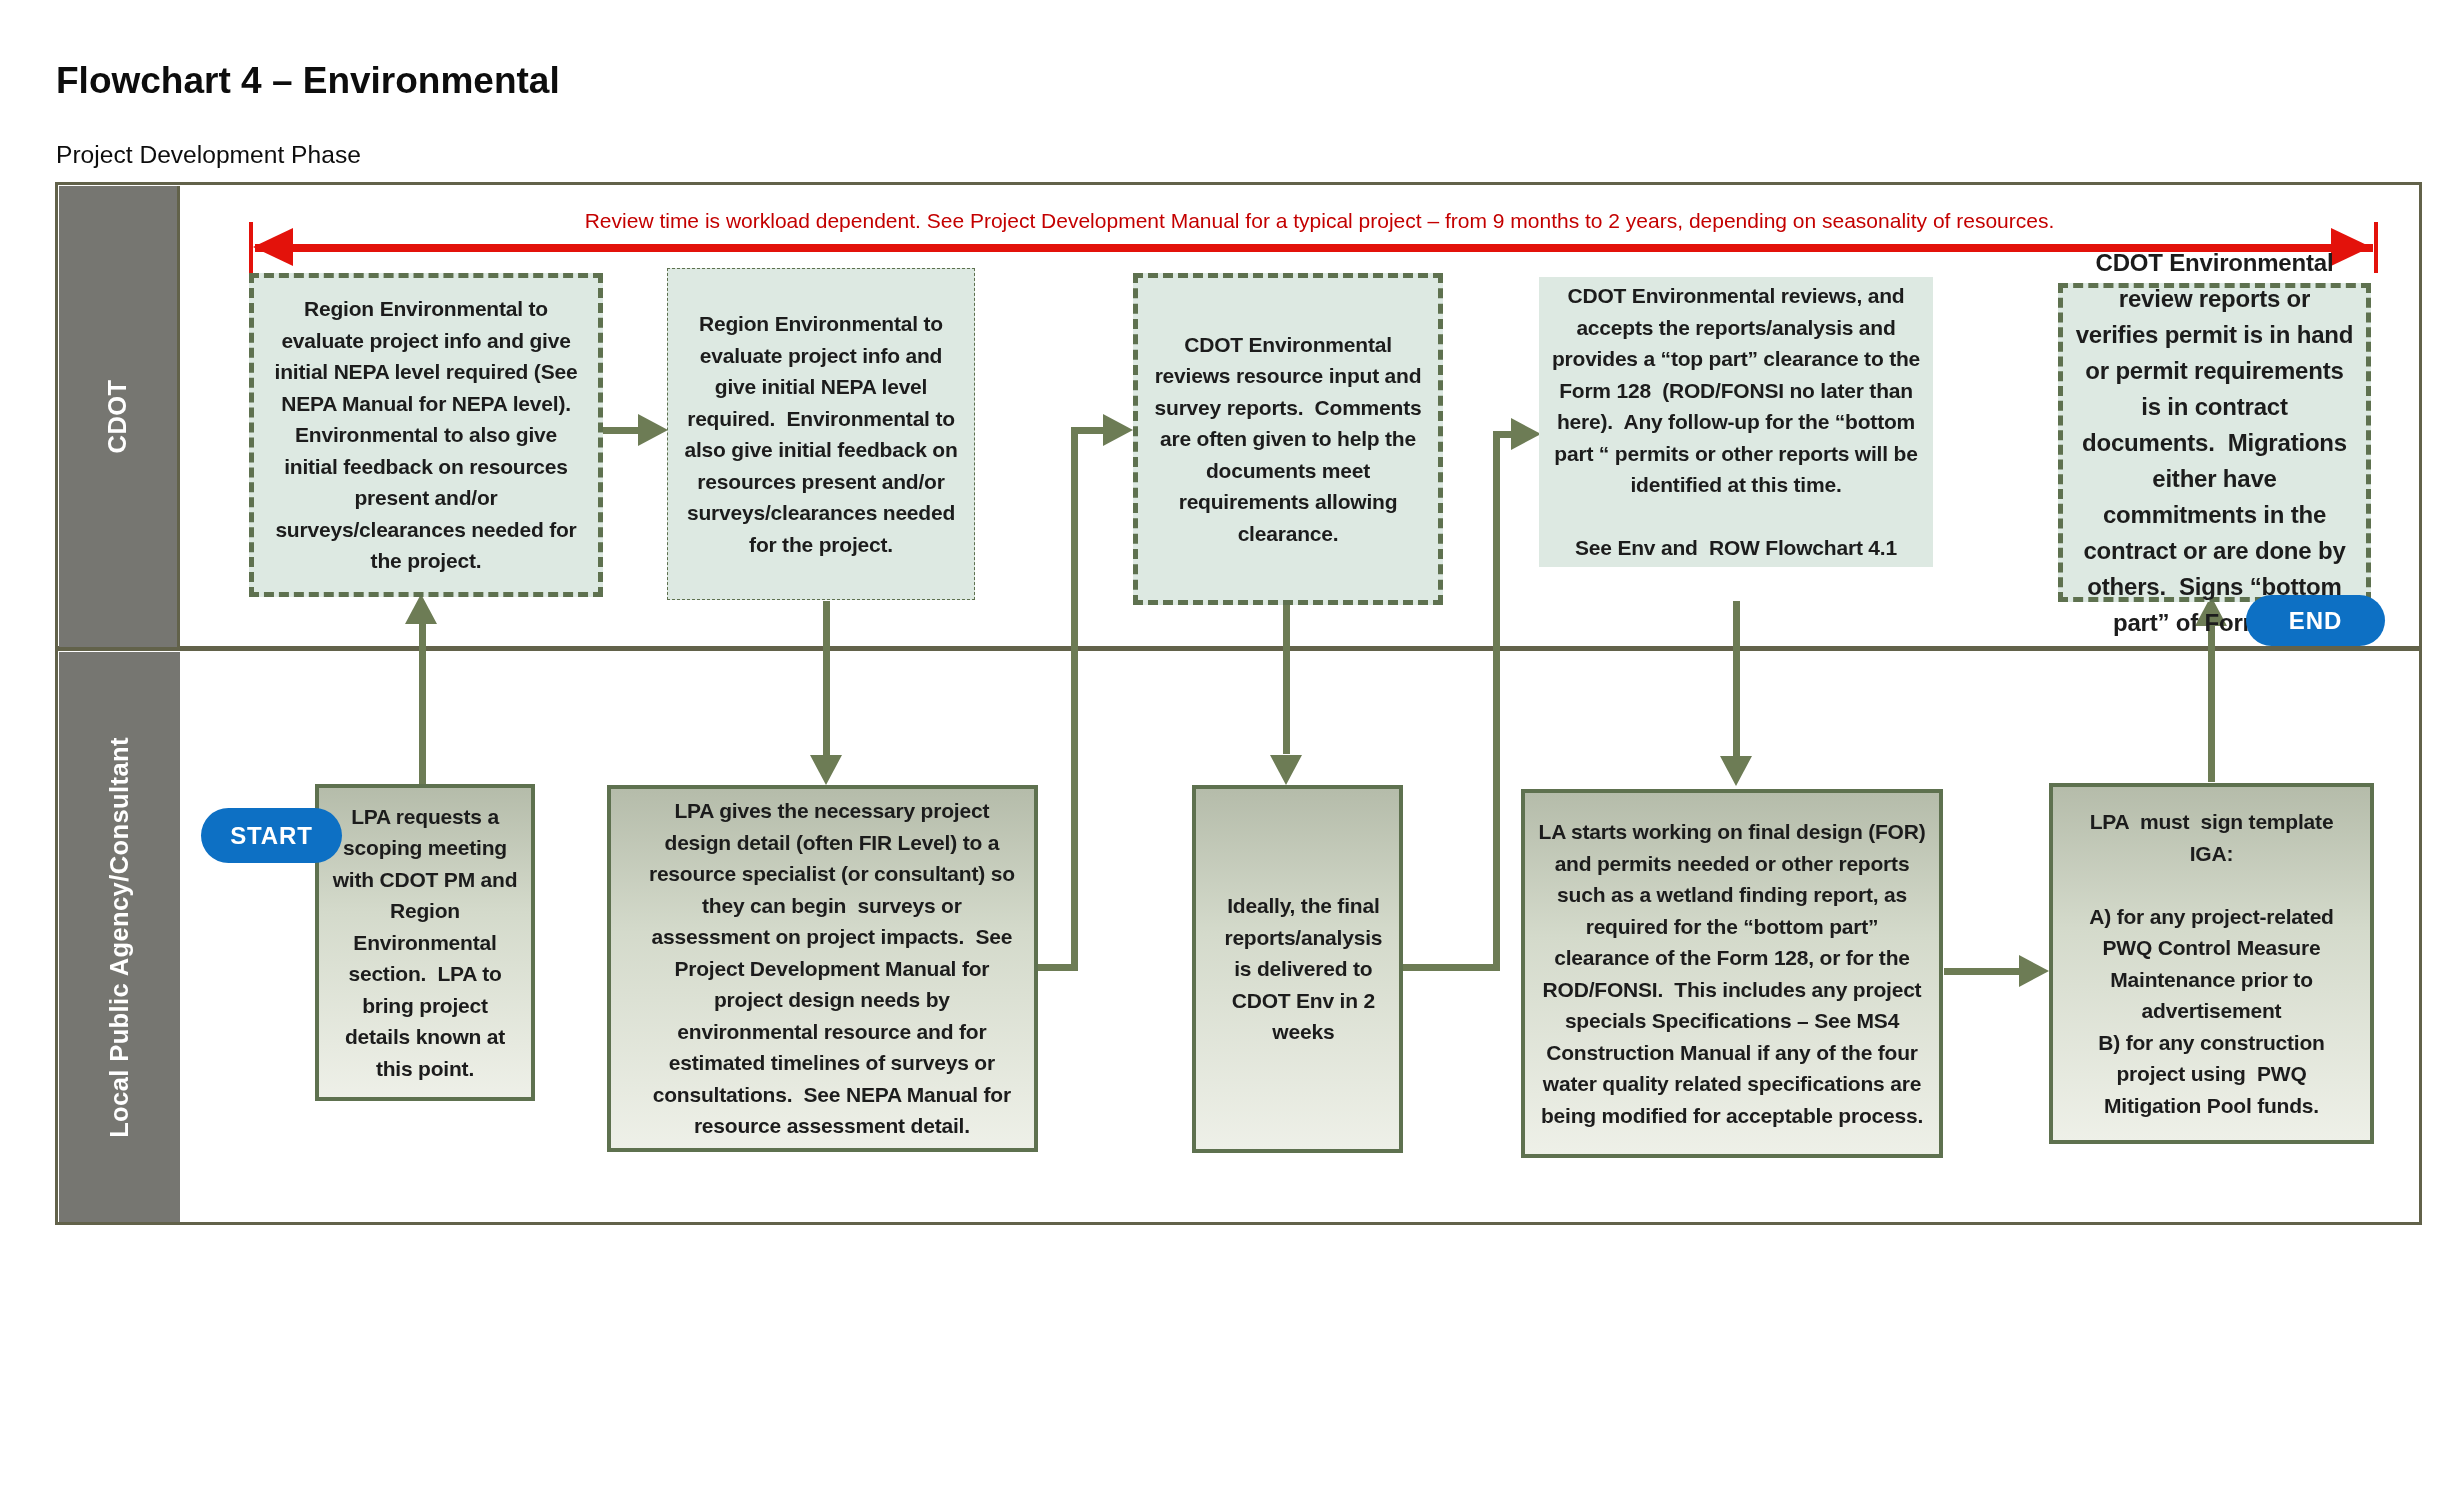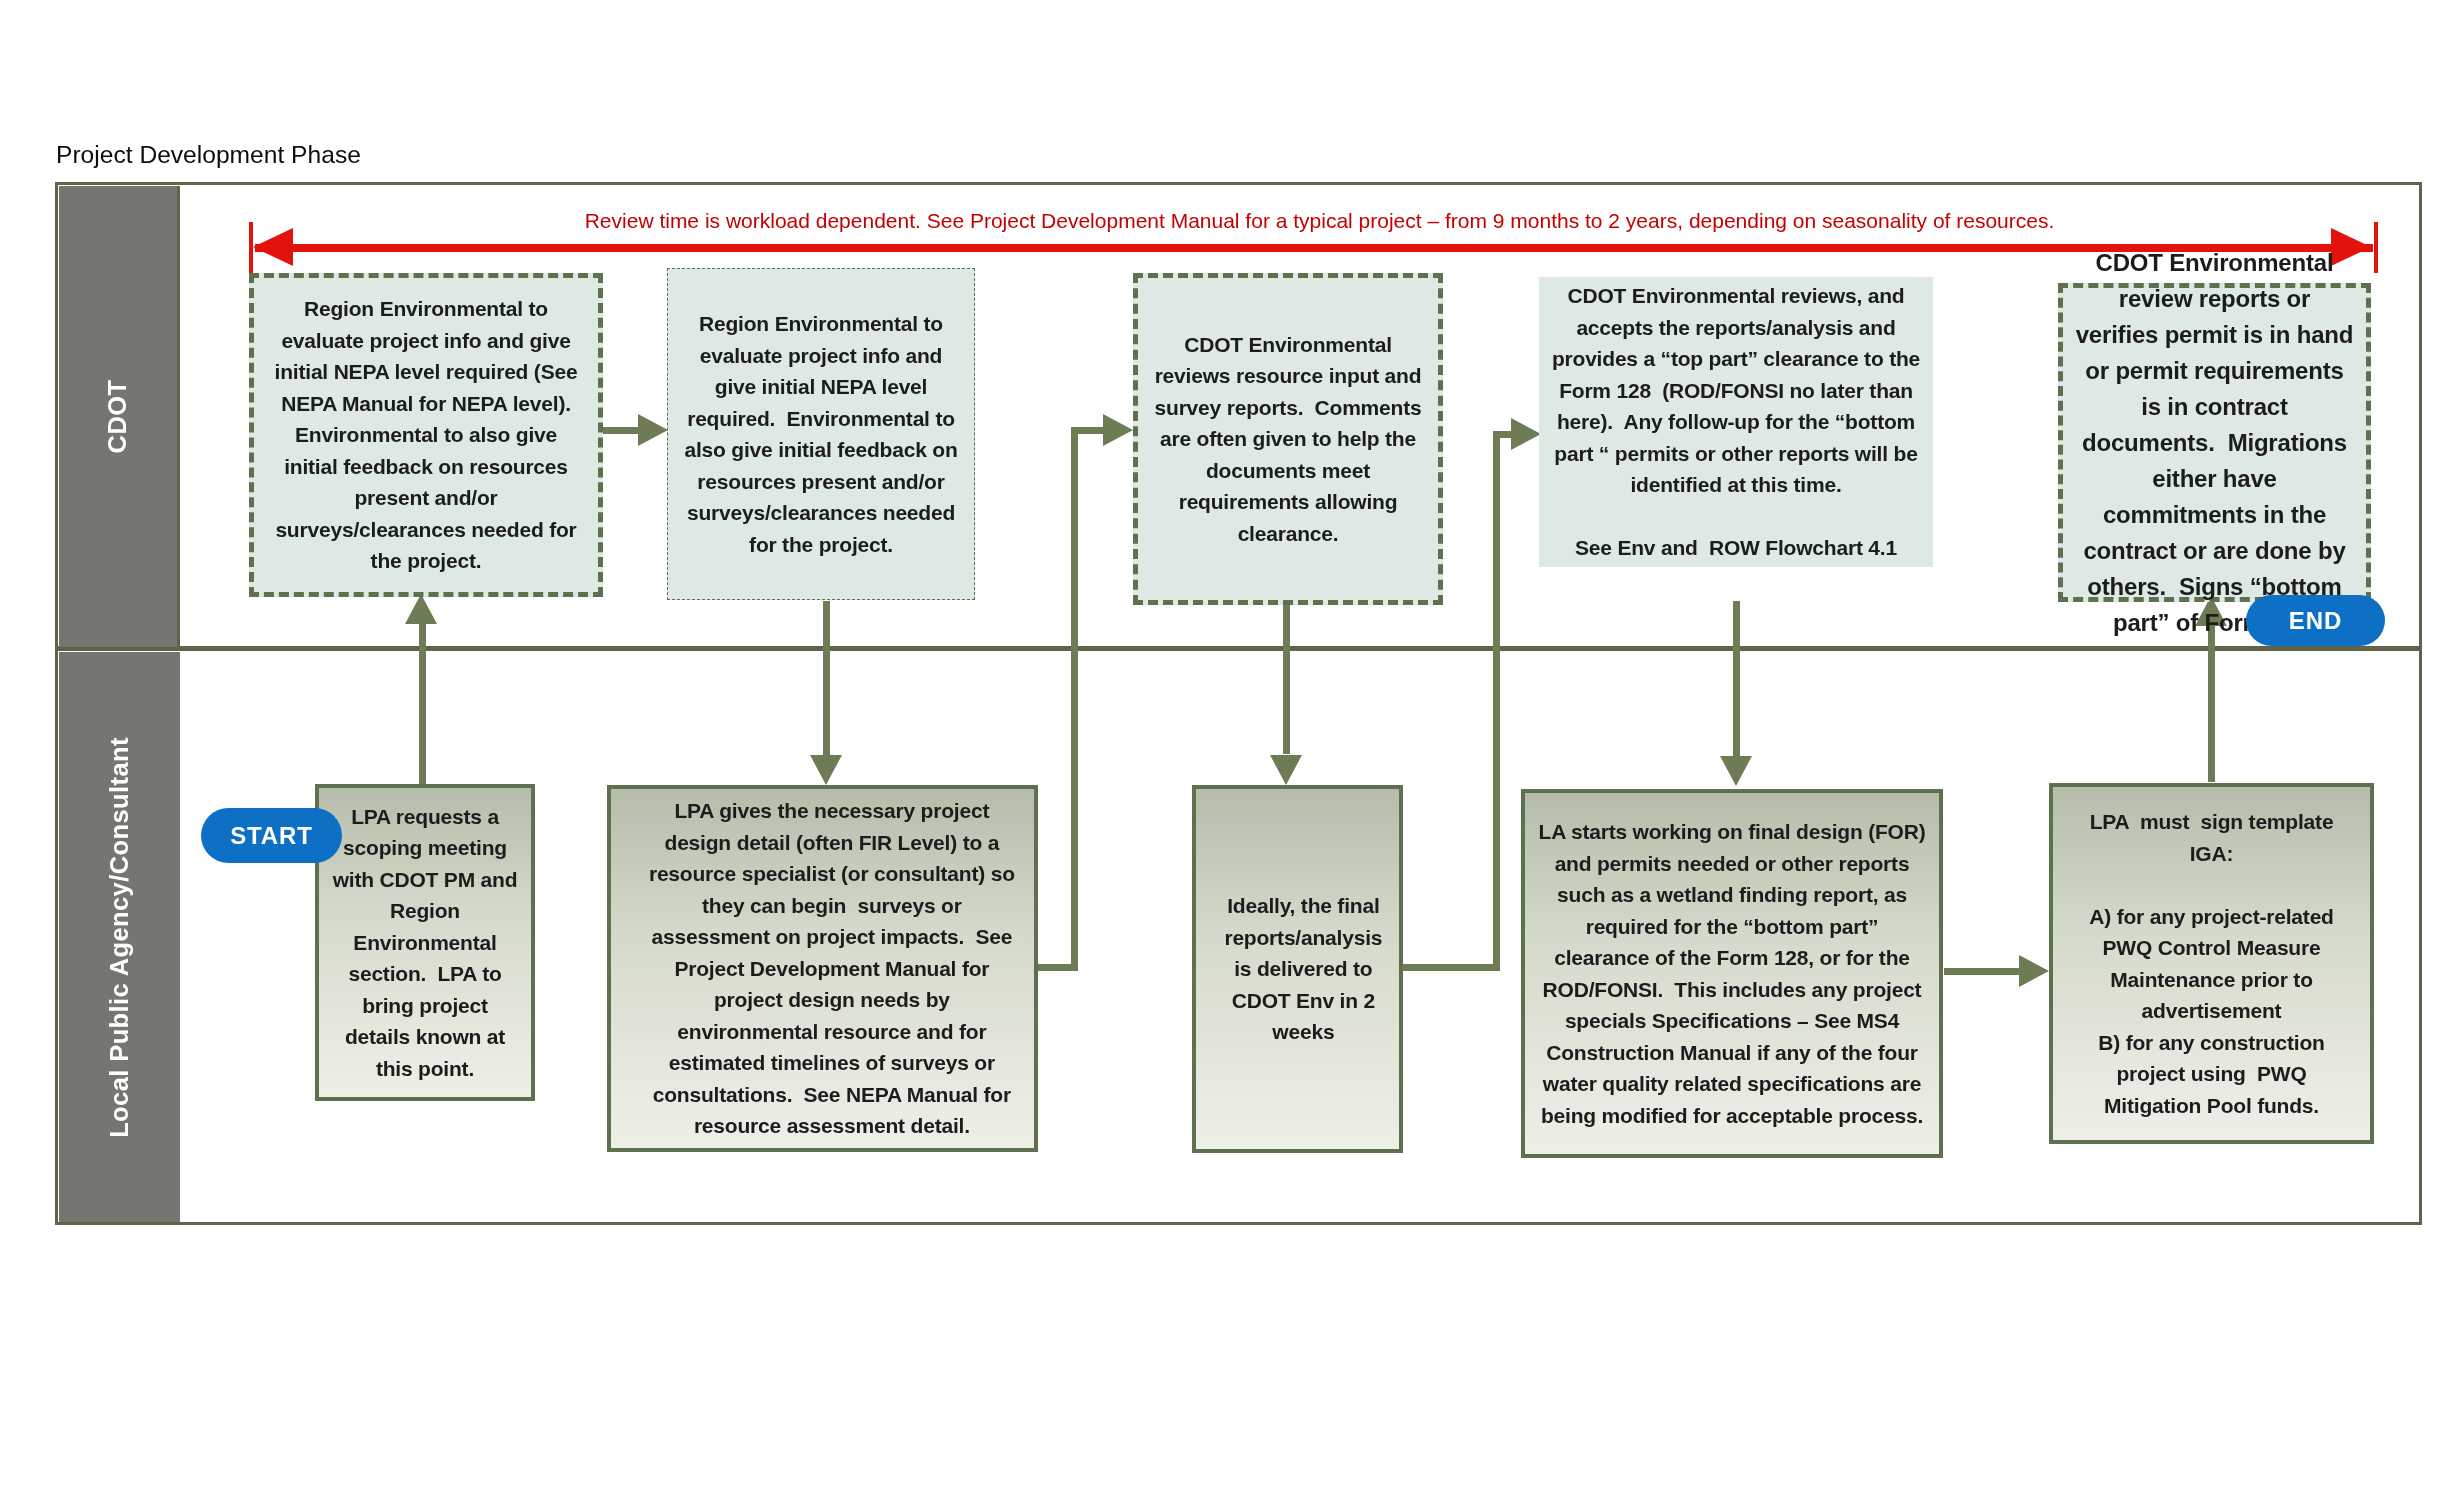--- a/index.html
+++ b/index.html
@@ -55,20 +55,21 @@
   .oh{width:0;height:0;z-index:2;}
   .oh-up{border-left:16.7px solid transparent;border-right:16.7px solid transparent;border-bottom:30px solid var(--connector-olive);}
   .oh-down{border-left:16.7px solid transparent;border-right:16.7px solid transparent;border-top:30px solid var(--connector-olive);}
   .oh-right{border-top:16.7px solid transparent;border-bottom:16.7px solid transparent;border-left:30px solid var(--connector-olive);}
 </style>
 </head>
 <body>
 
 <div id="canvas">
 
+  <div class="abs page-title">Flowchart 4 –  Environmental</div>
   <div class="abs page-subtitle">Project Development Phase</div>
 
   <div class="abs frame"></div>
   <div class="abs lane-divider"></div>
   <div class="abs lane-cell lane-cell-top">
     <span class="lane-label">CDOT</span>
   </div>
   <div class="abs lane-cell lane-cell-bottom">
     <span class="lane-label">Local Public Agency/Consultant</span>
   </div>

